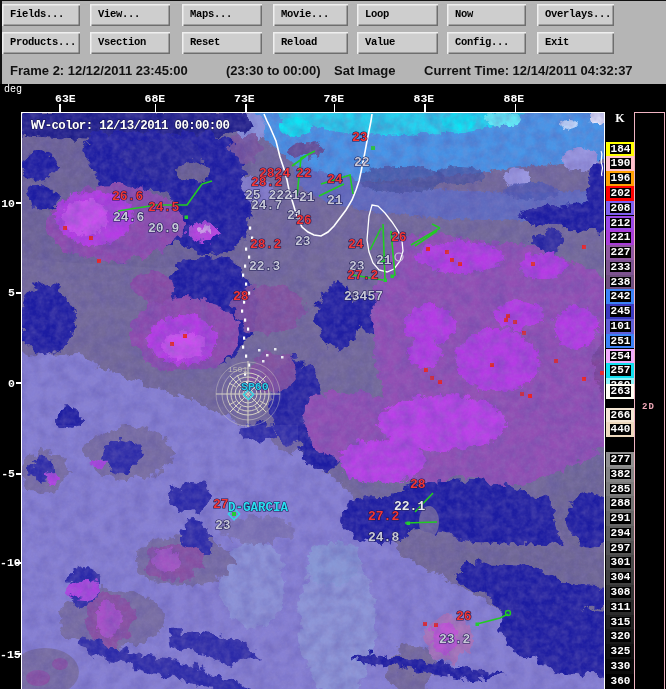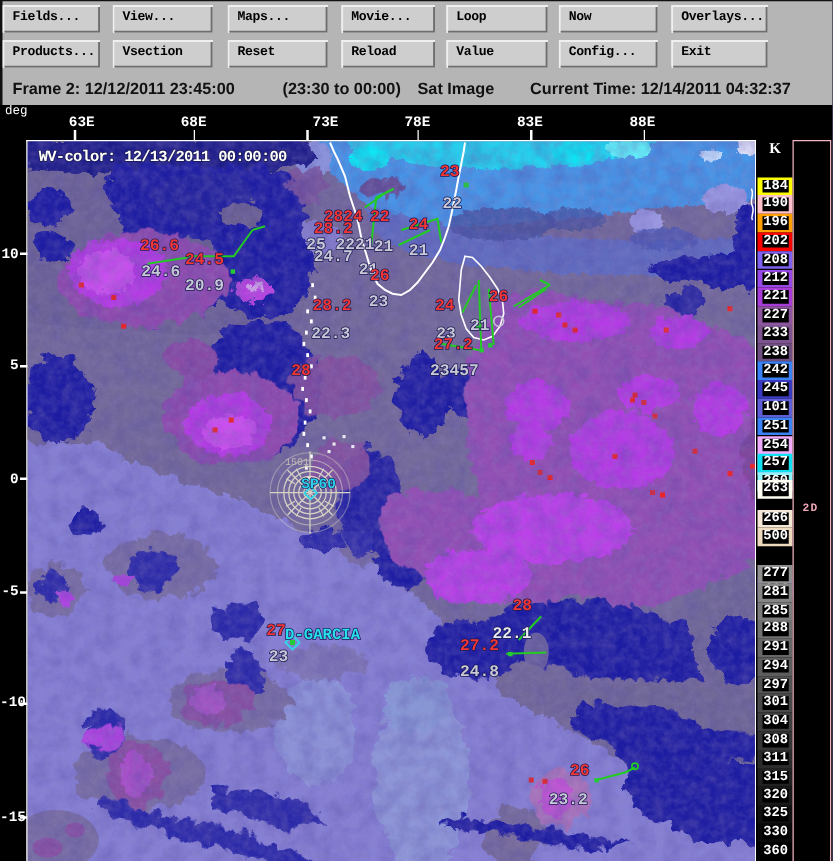--- a/index.html
+++ b/index.html
@@ -31,21 +31,21 @@
 <div class="btn" style="left:357px;top:32px;width:81px">Value</div>
 <div class="btn" style="left:447px;top:32px;width:79px">Config...</div>
 <div class="btn" style="left:537px;top:32px;width:77px">Exit</div>
 <div class="stat" style="left:10px">Frame 2: 12/12/2011 23:45:00</div>
 <div class="stat" style="left:226px">(23:30 to 00:00)</div>
 <div class="stat" style="left:334px">Sat Image</div>
 <div class="stat" style="left:424px">Current Time: 12/14/2011 04:32:37</div>
 <div class="wlab" style="left:4px;top:84px;font-size:10px;font-weight:normal">deg</div>
 <div class="wlab" style="left:55.0px;top:92px">63E</div>
 <div class="wlab" style="left:144.5px;top:92px">68E</div>
-<div class="wlab" style="left:250px;top:92px">73E</div>
+<div class="wlab" style="left:234.0px;top:92px">73E</div>
 <div class="wlab" style="left:323.5px;top:92px">78E</div>
 <div class="wlab" style="left:413.5px;top:92px">83E</div>
 <div class="wlab" style="left:503.5px;top:92px">88E</div>
 <div class="tick" style="left:59px;top:104px;width:1.6px;height:8px"></div>
 <div class="tick" style="left:154.5px;top:104px;width:1.6px;height:8px"></div>
 <div class="tick" style="left:245px;top:104px;width:1.6px;height:8px"></div>
 <div class="tick" style="left:333.5px;top:104px;width:1.6px;height:8px"></div>
 <div class="tick" style="left:424px;top:104px;width:1.6px;height:8px"></div>
 <div class="tick" style="left:514.5px;top:104px;width:1.6px;height:8px"></div>
 <div class="wlab" style="left:0px;top:196.5px;width:15px;text-align:right">10</div>
@@ -112,30 +112,30 @@
 <div class="cseg" style="top:378.1px;height:14.78px;background:#90f4f8">
     <div class="cbox">260</div>
   </div>
 <div class="cseg" style="top:384px;height:14.78px;background:#fffff4">
     <div class="cbox">263</div>
   </div>
 <div class="cseg" style="top:407.6px;height:14.78px;background:#f4e6d4">
     <div class="cbox">266</div>
   </div>
 <div class="cseg" style="top:422.4px;height:14.78px;background:#edd9be">
-    <div class="cbox">500</div>
+    <div class="cbox">440</div>
   </div>
 <div class="cseg" style="top:462px;height:14.78px;background:#4c1d95">
     <div class="cbox">273</div>
   </div>
 <div class="cseg" style="top:452.0px;height:14.78px;background:#8f8f8f">
     <div class="cbox">277</div>
   </div>
 <div class="cseg" style="top:466.8px;height:14.78px;background:#858585">
-    <div class="cbox">281</div>
+    <div class="cbox">382</div>
   </div>
 <div class="cseg" style="top:481.5px;height:14.78px;background:#7b7b7b">
     <div class="cbox">285</div>
   </div>
 <div class="cseg" style="top:496.3px;height:14.78px;background:#717171">
     <div class="cbox">288</div>
   </div>
 <div class="cseg" style="top:511.1px;height:14.78px;background:#676767">
     <div class="cbox">291</div>
   </div>

